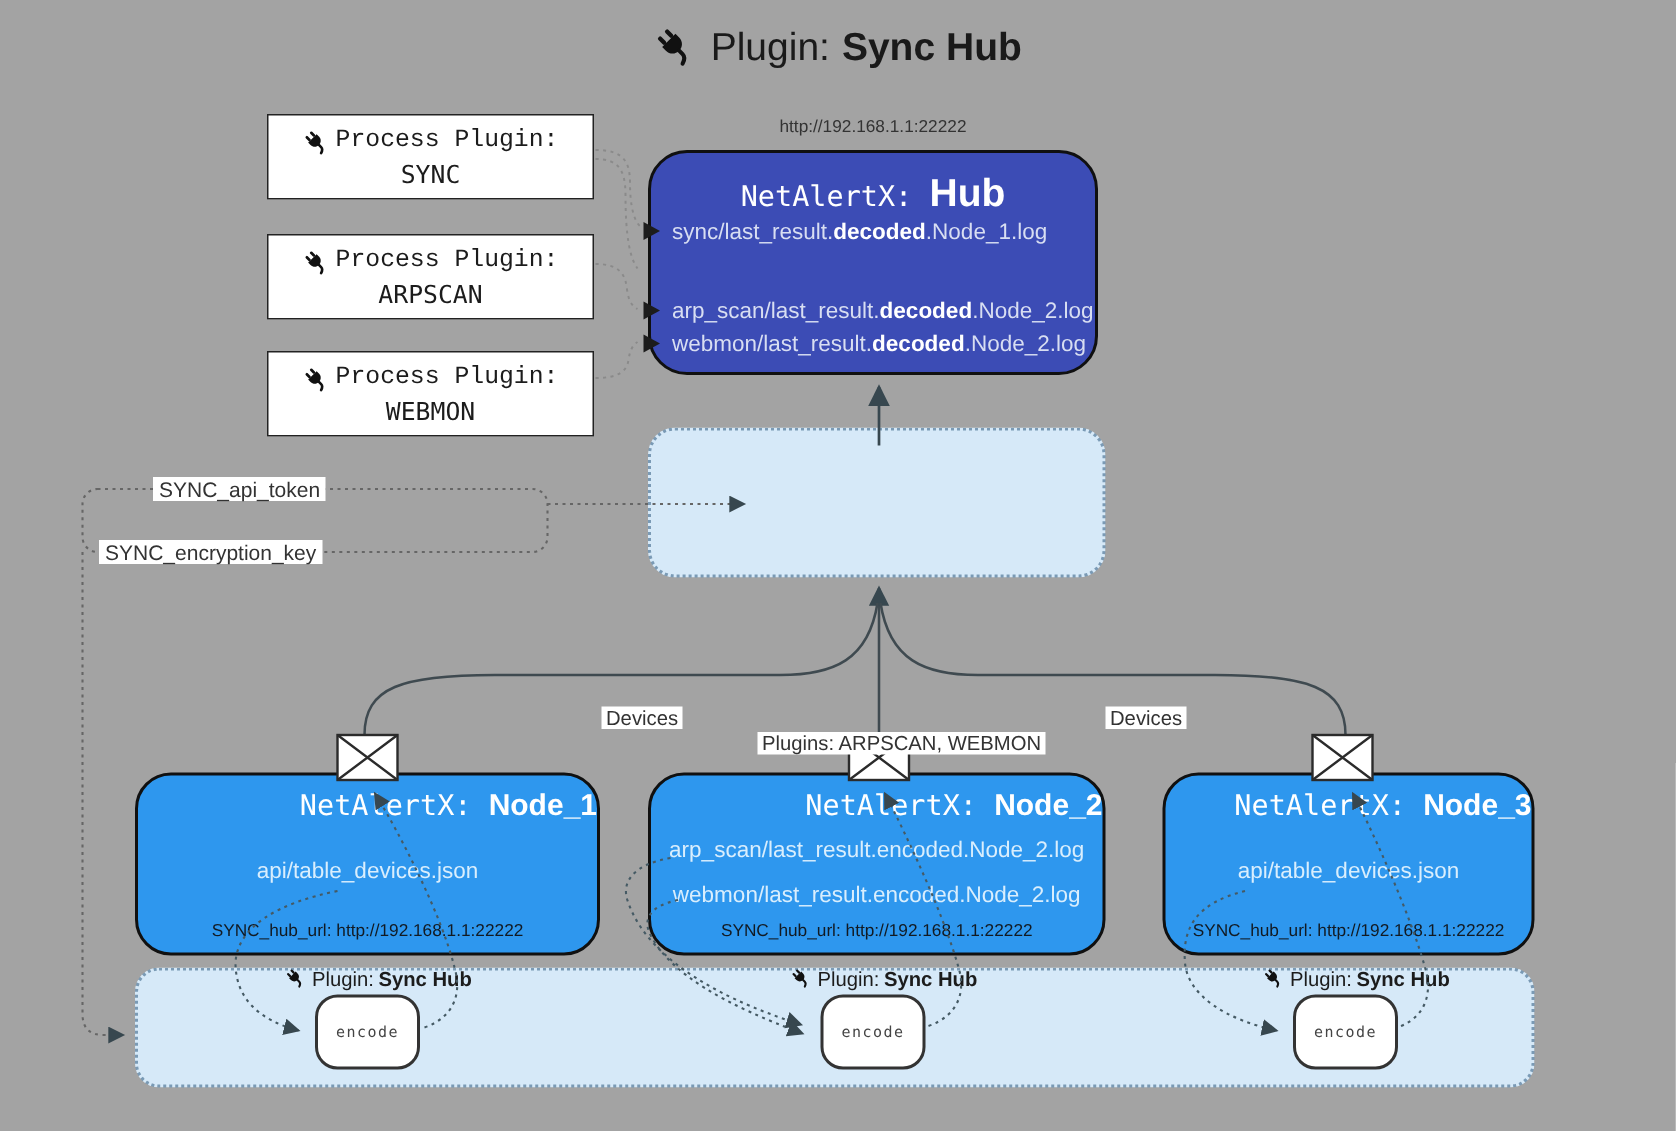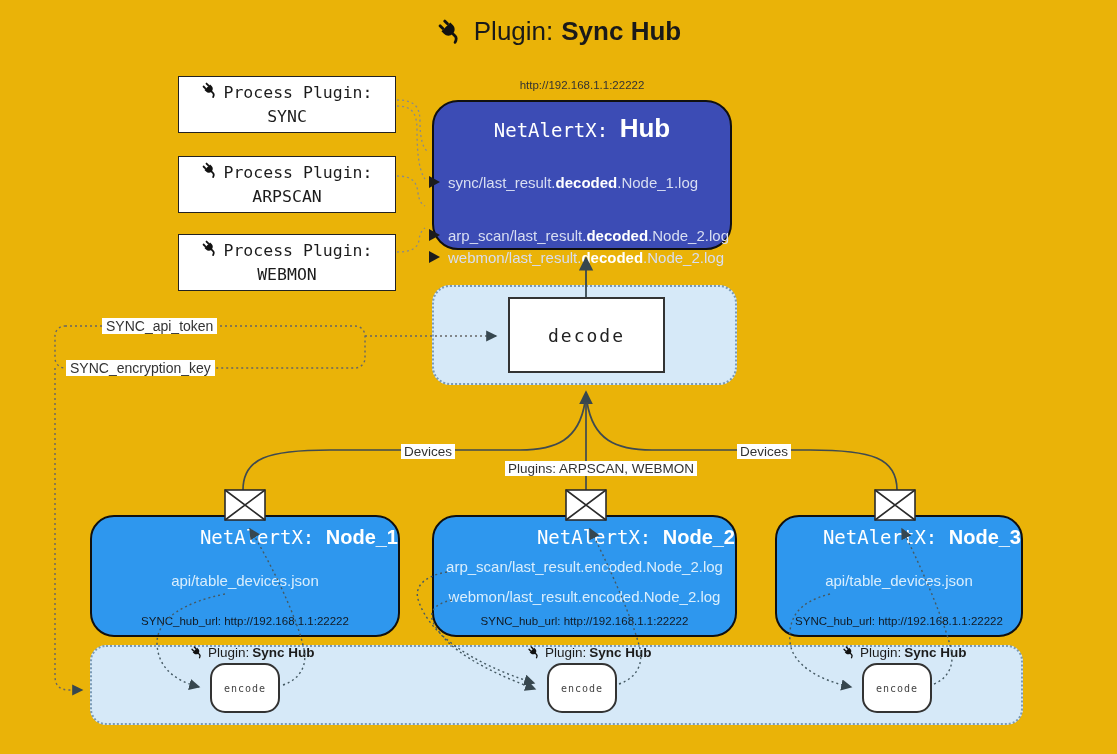--- a/index.html
+++ b/index.html
@@ -1,57 +1,57 @@
 <!DOCTYPE html>
 <html><head>
 <meta charset="utf-8">
 <style>
   * { box-sizing: border-box; }
   body { margin:0; font-family:"Liberation Sans", sans-serif; background:#fff; }
-  .canvas { position:relative; width:1117px; height:754px; background:#eab308; overflow:hidden; }
+  .canvas { position:relative; width:1117px; height:754px; background:#a3a3a3; overflow:hidden; }
   .abs { position:absolute; }
   .mono { font-family:"DejaVu Sans Mono", monospace; }
 
   
   .page-title { top:16px; left:0; width:1117px; display:flex; justify-content:center; align-items:center; gap:8px;
     font-size:26px; color:#1a1a1a; z-index:2; }
   .page-title .bold { font-weight:bold; }
   .plug-icon svg { display:block; }
 
   
   .proc-box { left:178px; width:218px; height:57px; background:#fff; border:1.6px solid #222;
     display:flex; flex-direction:column; justify-content:center; align-items:center; z-index:2;
     font-size:16.5px; color:#1c1c1c; line-height:1.45; }
-  .proc-line1 { display:flex; align-items:flex-start; gap:3px; }
+  .proc-line1 { display:flex; align-items:flex-end; gap:3px;font-family:Liberation Mono, monospace; }
 
   
   .hub-url { top:79px; left:432px; width:300px; text-align:center; font-size:11.5px; color:#333; z-index:2; }
   .hub { top:100px; left:432px; width:300px; height:150px; background:#3c4cb5; border:2px solid #101010;
     border-radius:26px; z-index:2; }
   .hub-title { position:absolute; top:11px; left:0; width:100%; text-align:center; color:#ffffff;
     font-size:19px; }
   .hub-title .bold { font-family:"Liberation Sans", sans-serif; font-weight:bold; font-size:26px; }
-  .hub-row { position:absolute; left:14px; font-size:15px; color:#d8def2; white-space:nowrap;margin-top:28px; }
+  .hub-row { position:absolute; left:14px; font-size:15px; color:#d8def2; white-space:nowrap; }
   .hub-row .bold { color:#ffffff; font-weight:bold; }
   .hub-row .tri { position:absolute; left:-19px; top:2px; width:0; height:0;
     border-top:6px solid transparent; border-bottom:6px solid transparent; border-left:11px solid #1c1c1c; }
 
   
   .panel { background:#d6e9f8; border:2px dotted #7a9ab5; z-index:1; }
   .decode-panel { top:285px; left:432px; width:305px; height:100px; border-radius:18px; }
   .white-box { background:#fff; border:2px solid #333; display:flex; align-items:center; justify-content:center; z-index:2; }
   .decode-box { top:297px; left:508px; width:157px; height:76px; font-size:18px; color:#222; letter-spacing:2px; }
 
   
   .line-label { background:#fff; padding:0 4px; font-size:14px; color:#333; z-index:6; white-space:nowrap; }
   .secret-token { top:318px; left:102px; }
   .secret-key { top:360px; left:66px; }
 
   
-  .edge-label { background:#fff; padding:0 3px; font-size:13.5px; color:#333; z-index:6; white-space:nowrap; }
+  .edge-label { background:#fff; padding:0 3px; font-size:13.5px; color:#333; z-index:6; white-space:nowrap;margin-top:27px; }
   .devices-left { top:444px; left:401px; }
   .devices-right { top:444px; left:737px; }
   .plugins-center { top:461px; left:505px; }
 
   
   .node { top:515px; height:122px; background:#2e97ee; border:2px solid #101010; border-radius:24px; z-index:2; }
   .node-1 { left:90px; width:310px; }
   .node-2 { left:432px; width:305px; }
   .node-3 { left:775px; width:248px; }
   .node-title { position:absolute; top:9px; left:0; width:100%; text-align:right; color:#fff; font-size:19px; white-space:nowrap; }
@@ -150,21 +150,20 @@
     <div class="hub-title mono">
       <span>NetAlertX:</span>
       <span class="bold">Hub</span>
     </div>
     <div class="hub-row" style="top:44px"><span class="tri"></span><span>sync/last_result.</span><span class="bold">decoded</span><span>.Node_1.log</span></div>
     <div class="hub-row" style="top:97px"><span class="tri"></span><span>arp_scan/last_result.</span><span class="bold">decoded</span><span>.Node_2.log</span></div>
     <div class="hub-row" style="top:119px"><span class="tri"></span><span>webmon/last_result.</span><span class="bold">decoded</span><span>.Node_2.log</span></div>
   </div>
 
   <div class="abs panel decode-panel"></div>
-  <div class="abs white-box decode-box mono">decode</div>
 
   <div class="abs line-label secret-token">SYNC_api_token</div>
   <div class="abs line-label secret-key">SYNC_encryption_key</div>
 
   <div class="abs edge-label devices-left">Devices</div>
   <div class="abs edge-label plugins-center">Plugins: ARPSCAN, WEBMON</div>
   <div class="abs edge-label devices-right">Devices</div>
 
   <div class="abs node node-1">
     <div class="node-title mono">

